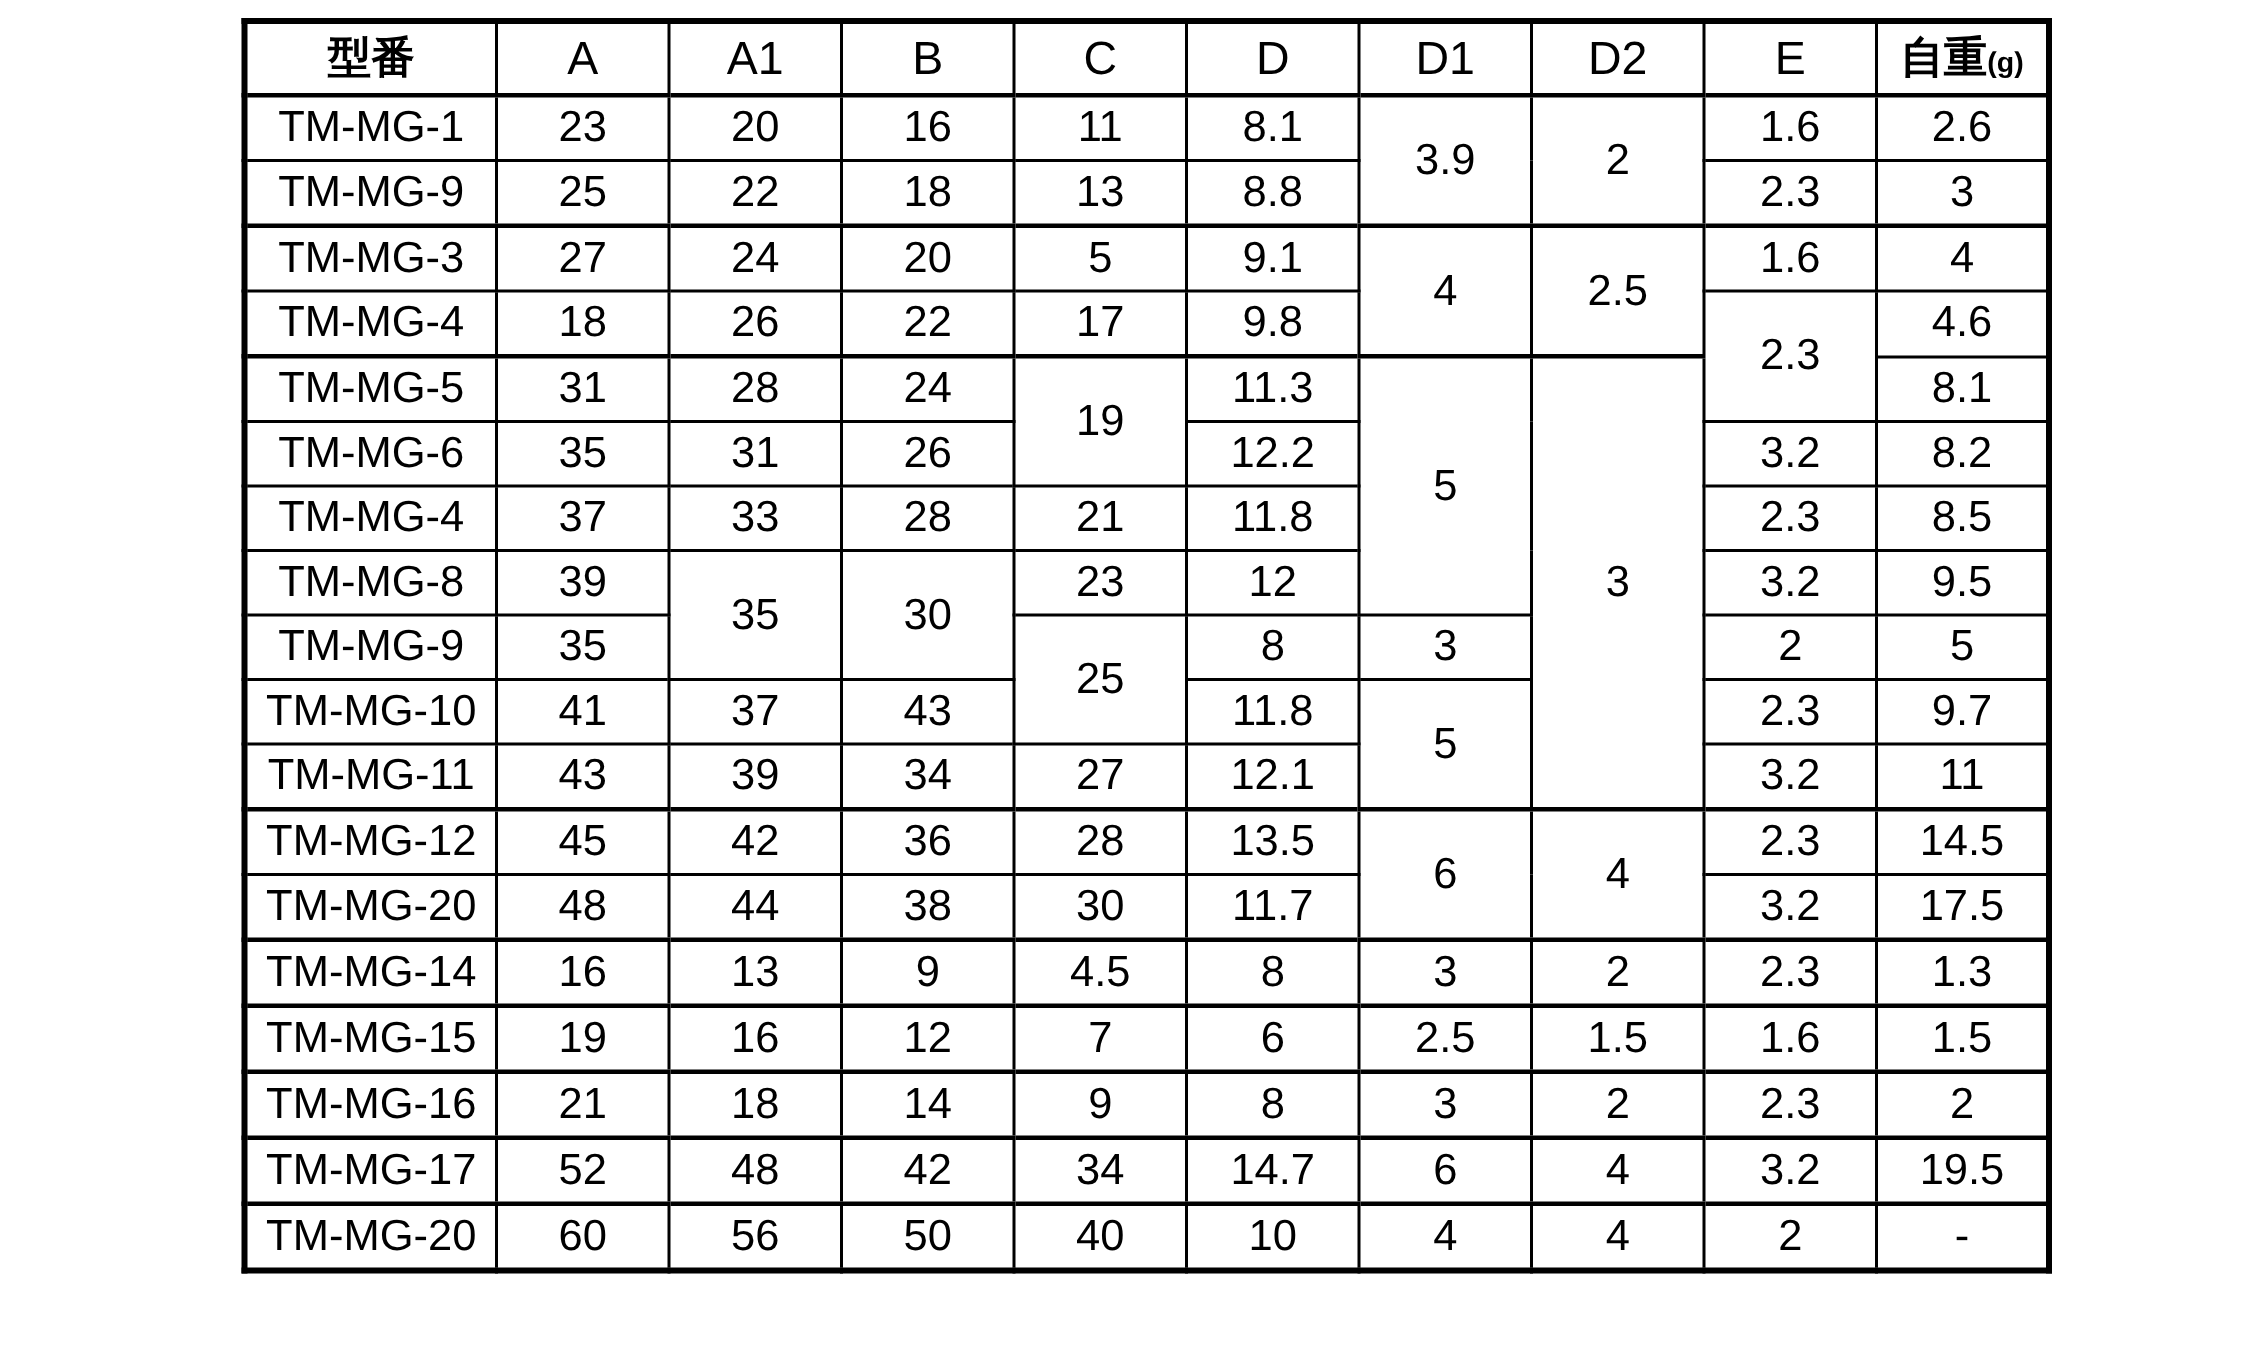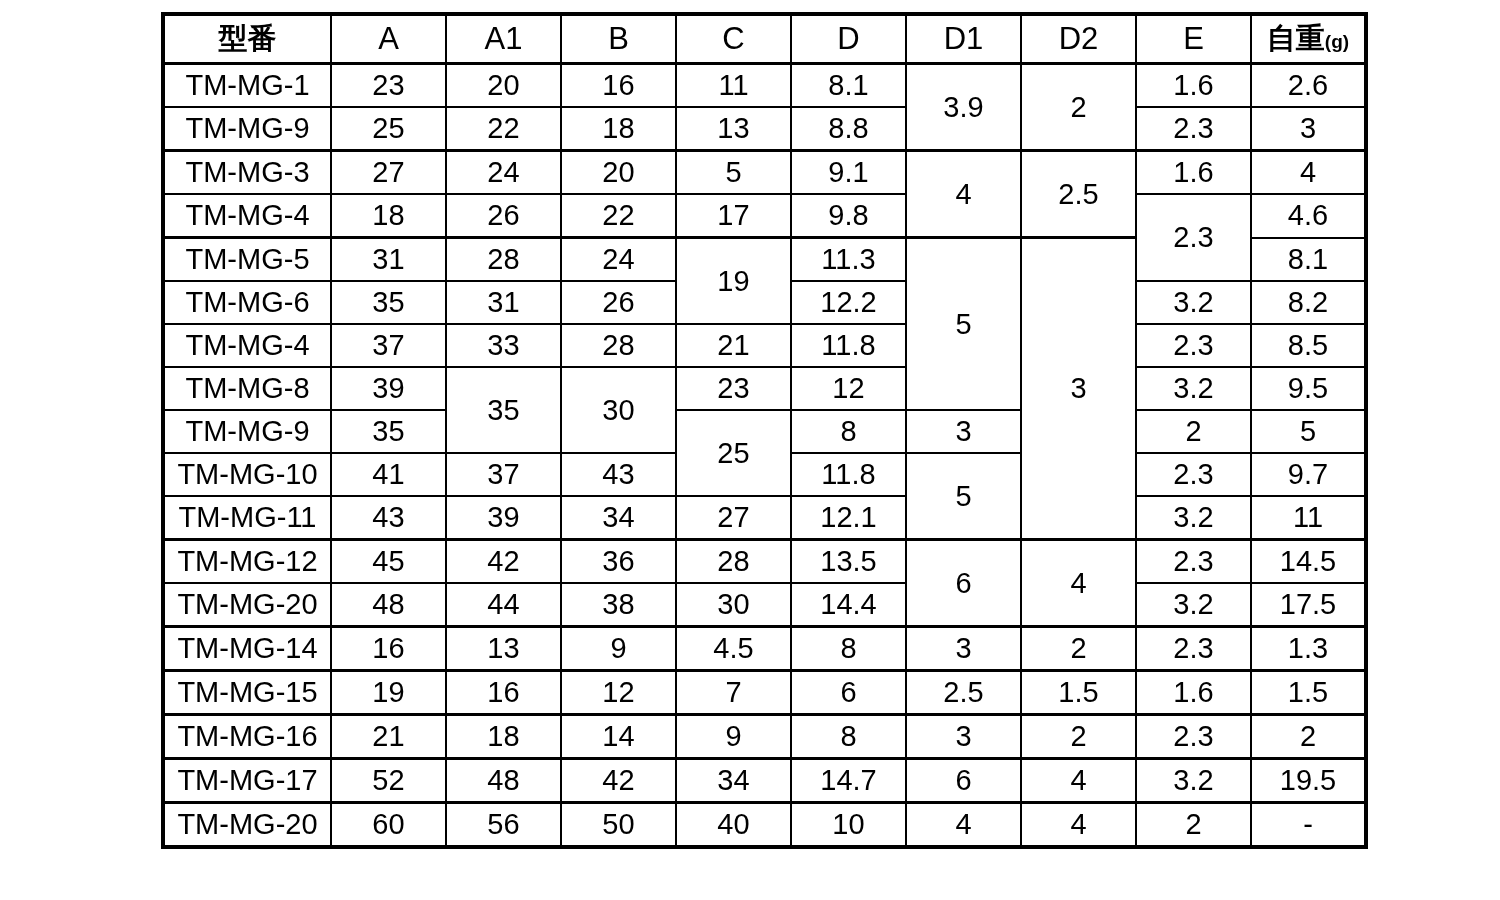--- a/index.html
+++ b/index.html
@@ -216,21 +216,21 @@
             <td data-name="table-cell" rowspan="2" class="tb">4</td>
             <td data-name="table-cell">2.3</td>
             <td data-name="table-cell">14.5</td>
           </tr>
           <tr data-name="table-row">
             <td data-name="model-cell" class="tb">TM-MG-20</td>
             <td data-name="table-cell" class="tb">48</td>
             <td data-name="table-cell" class="tb">44</td>
             <td data-name="table-cell" class="tb">38</td>
             <td data-name="table-cell" class="tb">30</td>
-            <td data-name="table-cell" class="tb">14.4</td>
+            <td data-name="table-cell" class="tb">11.7</td>
             <td data-name="table-cell" class="tb">3.2</td>
             <td data-name="table-cell" class="tb">17.5</td>
           </tr>
           <tr data-name="table-row">
             <td data-name="model-cell" class="tb">TM-MG-14</td>
             <td data-name="table-cell" class="tb">16</td>
             <td data-name="table-cell" class="tb">13</td>
             <td data-name="table-cell" class="tb">9</td>
             <td data-name="table-cell" class="tb">4.5</td>
             <td data-name="table-cell" class="tb">8</td>

